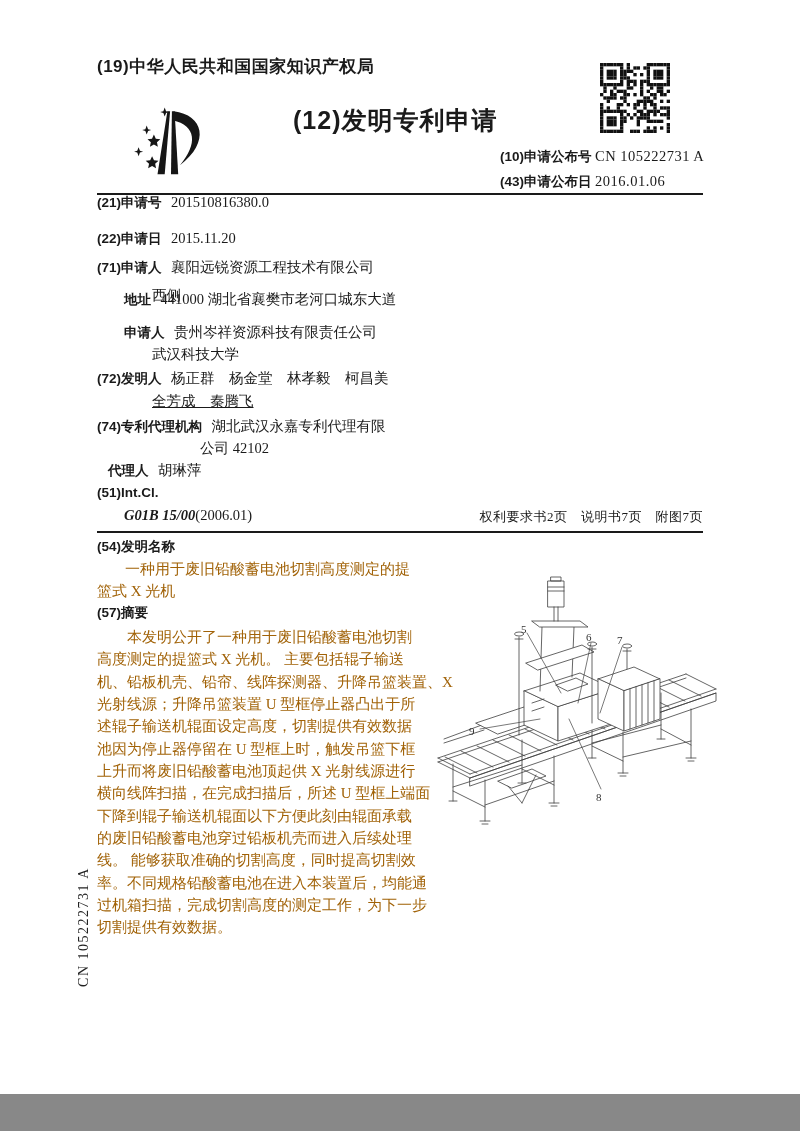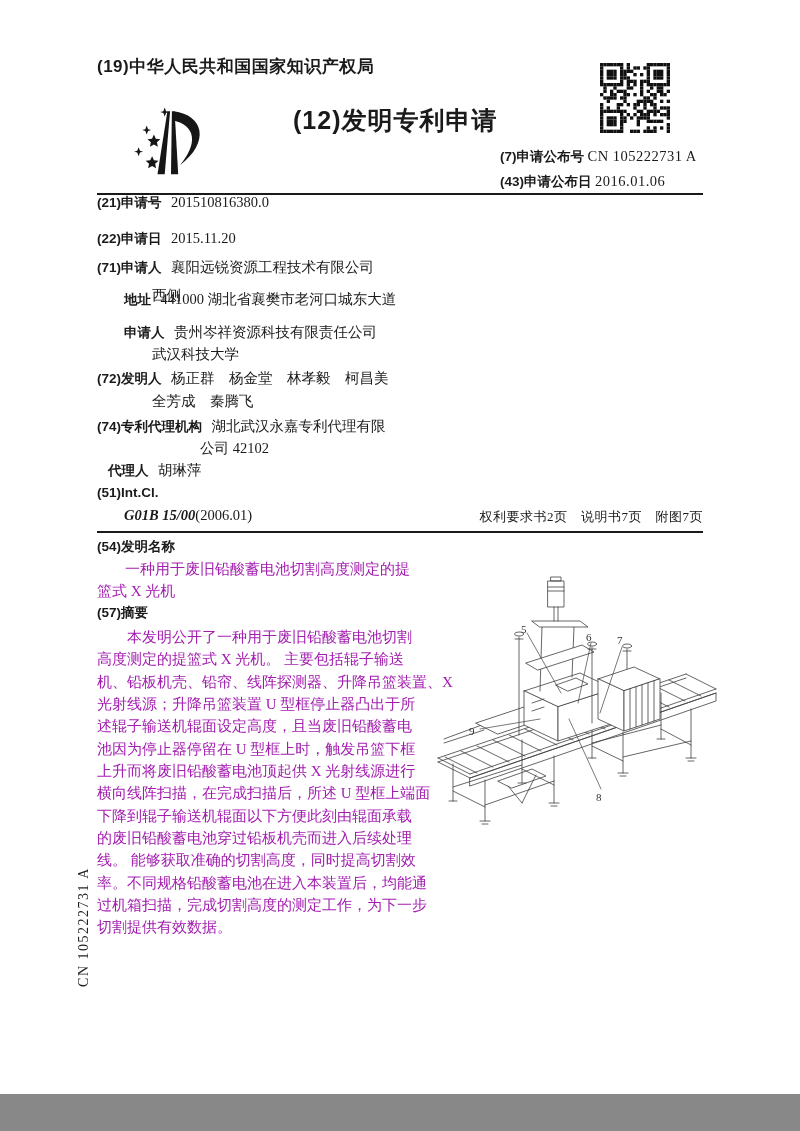--- a/index.html
+++ b/index.html
@@ -17,21 +17,21 @@
   .pub-block .lbl{font-size:13.5px;}
   .pub-block .val{font-size:14.5px;letter-spacing:0.5px;}
   .rule{left:97px;width:606px;height:0;border-top:2px solid #1a1a1a;}
   .rule1{top:193px;}
   .rule2{top:531px;}
   .bl{font-size:14px;white-space:nowrap;}
   .bl .lbl{font-size:13.5px;margin-right:6px;}
   .pages-info{top:508px;right:97px;font-size:13px;letter-spacing:0.5px;}
   .ser{font-size:14.5px;}
   .ital{font-style:italic;font-weight:700;}
-  .title-line,.abstract-text{font-size:15px;color:#a21caf;}
+  .title-line,.abstract-text{font-size:15px;color:#a16207;}
   .abstract-text{left:97px;top:626px;width:334px;}
   .abstract-text .ln{height:22.35px;line-height:22.35px;white-space:nowrap;}
   .abstract-text .ln.indent{padding-left:30px;}
   .figure-box{left:428px;top:573px;}
   .side-vertical{
     left:10px;top:918px;width:150px;height:18px;text-align:center;
     transform:rotate(-90deg);font-size:14px;letter-spacing:1.5px;color:#222;white-space:nowrap;
   }
   svg text{font-family:"Liberation Serif","DejaVu Serif",serif;}
 </style>
@@ -285,21 +285,21 @@
       <polygon points="14,54 15.5,58 19,59 15.5,60 14,64 12.5,60 9,59 12.5,58"></polygon>
       <path d="M31,40 l2.1,4.5 5,0.6 -3.7,3.4 1,4.9 -4.4,-2.5 -4.4,2.5 1,-4.9 -3.7,-3.4 5,-0.6 Z"></path>
       <path d="M29,64 l2.1,4.5 5,0.6 -3.7,3.4 1,4.9 -4.4,-2.5 -4.4,2.5 1,-4.9 -3.7,-3.4 5,-0.6 Z"></path>
     </g>
   </svg>
 
   <div class="abs doc-type hei">(12)发明专利申请</div>
 
   <div class="abs pub-block">
     <div>
-      <span class="lbl hei">(7)申请公布号</span>
+      <span class="lbl hei">(10)申请公布号</span>
       <span class="val">CN 105222731 A</span>
     </div>
     <div>
       <span class="lbl hei">(43)申请公布日</span>
       <span class="val">2016.01.06</span>
     </div>
   </div>
 
   <div class="abs rule rule1"></div>
 
@@ -326,21 +326,21 @@
     <span class="lbl hei">申请人</span>
     <span class="ser">贵州岑祥资源科技有限责任公司</span>
   </div>
   <div class="abs bl" style="left:152px;top:345px;">
     <span class="ser">武汉科技大学</span>
   </div>
   <div class="abs bl" style="left:97px;top:369px;">
     <span class="lbl hei">(72)发明人</span>
     <span class="ser">杨正群　杨金堂　林孝毅　柯昌美</span>
   </div>
-  <div class="abs bl" style="left:152px;top:392px;">
+  <div class="abs bl" style="left:152px;top:392px;text-decoration:underline;">
     <span class="ser">全芳成　秦腾飞</span>
   </div>
   <div class="abs bl" style="left:97px;top:417px;">
     <span class="lbl hei">(74)专利代理机构</span>
     <span class="ser">湖北武汉永嘉专利代理有限</span>
   </div>
   <div class="abs bl" style="left:200px;top:439px;">
     <span class="ser">公司 42102</span>
   </div>
   <div class="abs bl" style="left:108px;top:461px;">
@@ -364,21 +364,21 @@
   <div class="abs title-line" style="left:97px;top:582px;">篮式 X 光机</div>
 
   <div class="abs bl" style="left:97px;top:604px;">
     <span class="lbl hei">(57)摘要</span>
   </div>
   <div class="abs abstract-text">
     <div class="ln indent">本发明公开了一种用于废旧铅酸蓄电池切割</div>
     <div class="ln">高度测定的提篮式 X 光机。 主要包括辊子输送</div>
     <div class="ln">机、铅板机壳、铅帘、线阵探测器、升降吊篮装置、X</div>
     <div class="ln">光射线源；升降吊篮装置 U 型框停止器凸出于所</div>
-    <div class="ln">述辊子输送机辊面设定高度，且当废旧铅酸蓄电</div>
+    <div class="ln">述辊子输送机辊面设定高度，切割提供有效数据</div>
     <div class="ln">池因为停止器停留在 U 型框上时，触发吊篮下框</div>
     <div class="ln">上升而将废旧铅酸蓄电池顶起供 X 光射线源进行</div>
     <div class="ln">横向线阵扫描，在完成扫描后，所述 U 型框上端面</div>
     <div class="ln">下降到辊子输送机辊面以下方便此刻由辊面承载</div>
     <div class="ln">的废旧铅酸蓄电池穿过铅板机壳而进入后续处理</div>
     <div class="ln">线。 能够获取准确的切割高度，同时提高切割效</div>
     <div class="ln">率。不同规格铅酸蓄电池在进入本装置后，均能通</div>
     <div class="ln">过机箱扫描，完成切割高度的测定工作，为下一步</div>
     <div class="ln">切割提供有效数据。</div>
   </div>

